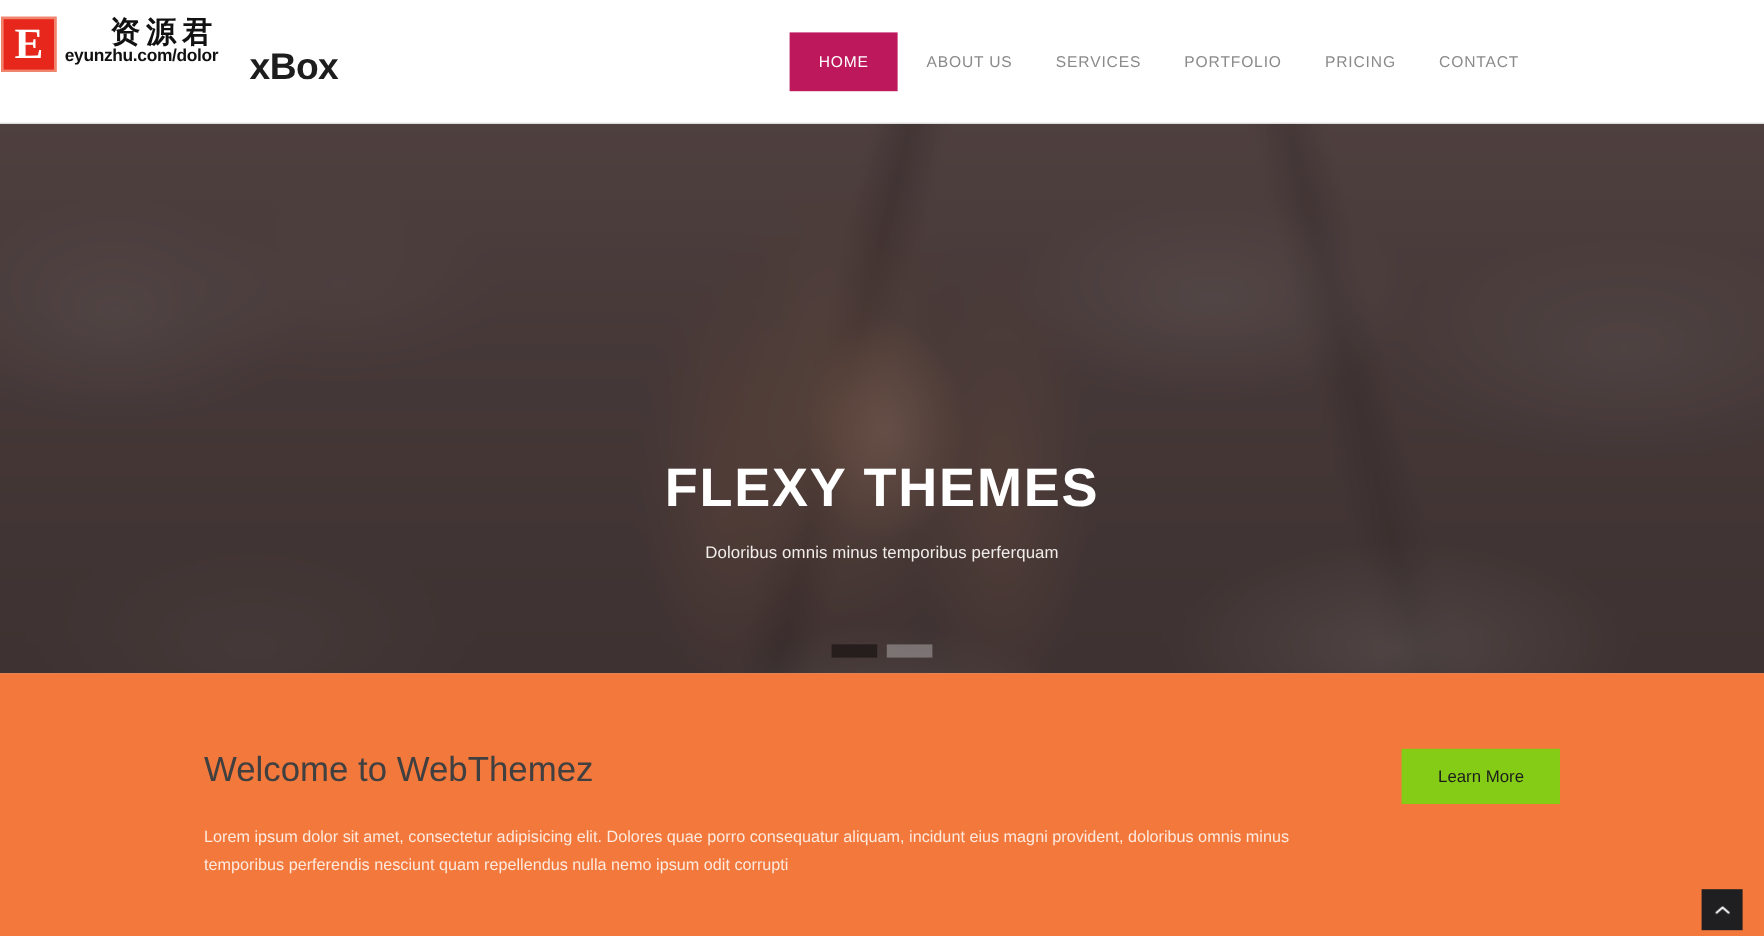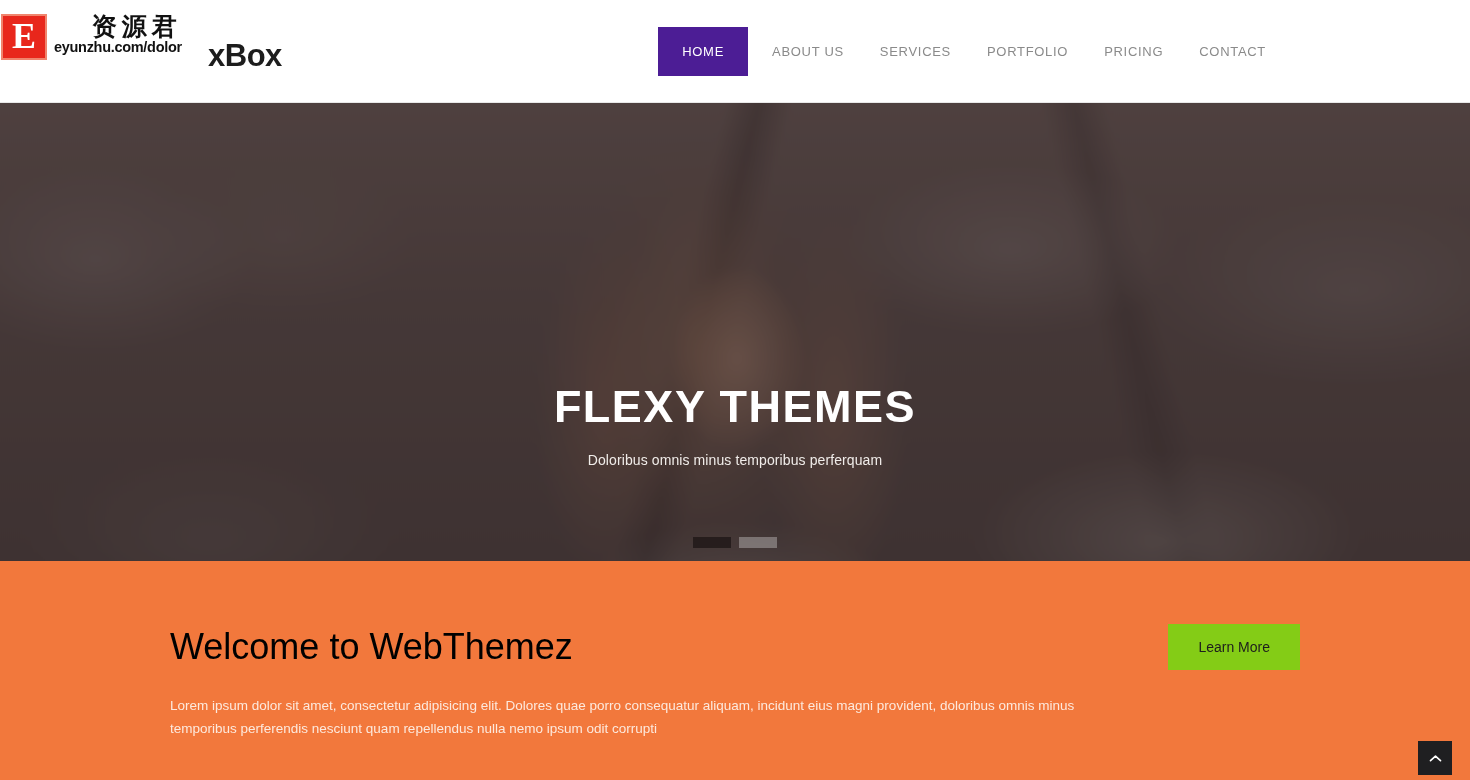--- a/index.html
+++ b/index.html
@@ -86,21 +86,21 @@
   .nav-item{
     font-size:13px;
     letter-spacing:0.7px;
     color:#8a8a8a;
     padding:17px 18px;
     text-decoration:none;
     white-space:nowrap;
     cursor:pointer;
   }
   .nav-item.active{
-    background:#4c1d95;
+    background:#be185d;
     color:#ffffff;
     padding:17px 24px;
     margin-right:6px;
   }
 
   
   .hero{
     position:relative;
     height:458px;
     overflow:hidden;
@@ -180,22 +180,22 @@
   .welcome-inner{
     position:relative;
     width:1130px;
     margin:0 auto;
     padding-top:66px;
     display:flex;
     align-items:flex-start;
   }
   .welcome-left{ width:910px; }
   .welcome-title{
-    font-size:36px;
-    color:#000000;
+    font-size:29px;
+    color:#404040;
     font-weight:normal;
     line-height:1.1;
   }
   .welcome-text{
     margin-top:27px;
     font-size:13.5px;
     color:#fde9dd;
     line-height:23px;
     max-width:905px;
   }

